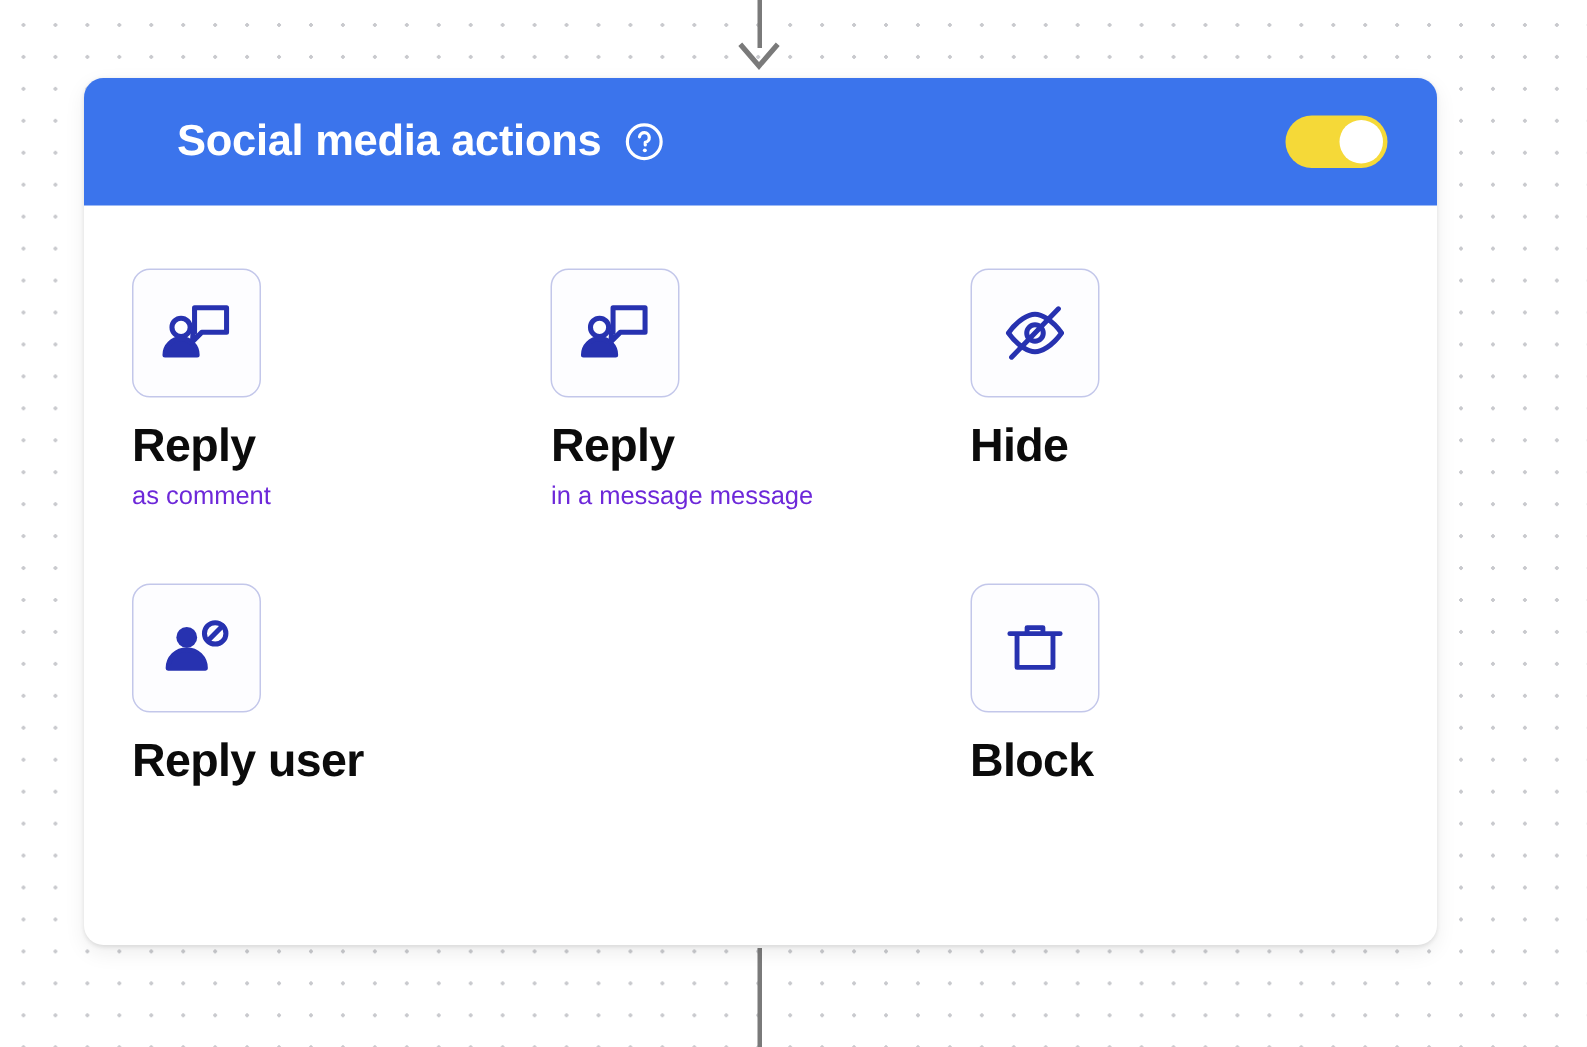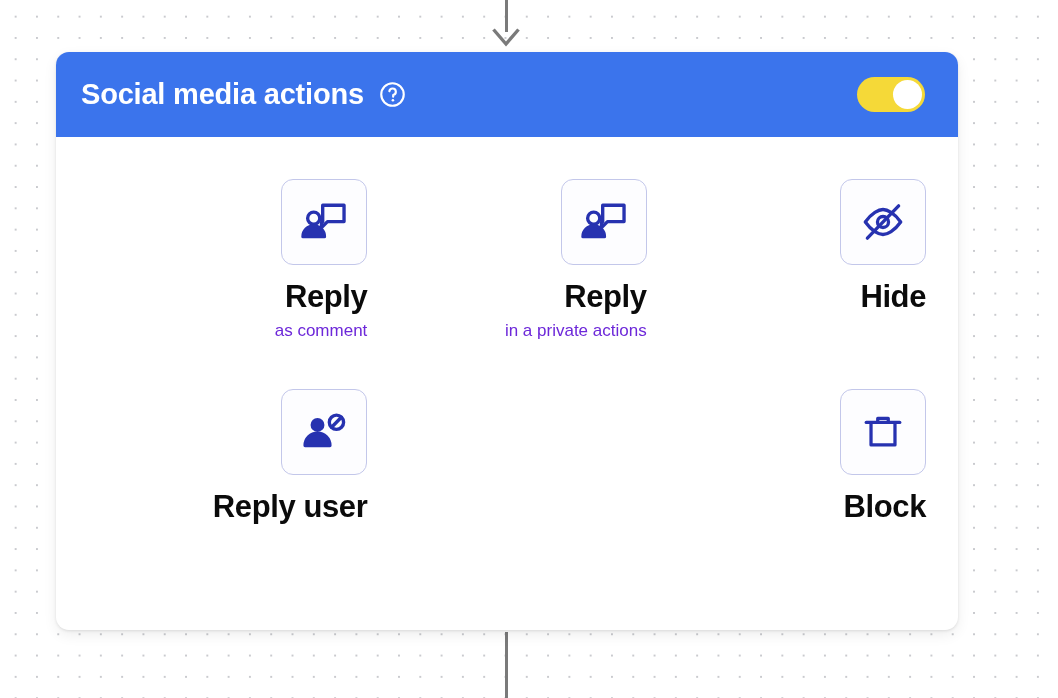--- a/index.html
+++ b/index.html
@@ -61,21 +61,21 @@
     z-index: 2;
     display: flex;
     flex-direction: column;
   }
 
   .card-header {
     height: 85px;
     background: #3b74ec;
     display: flex;
     align-items: center;
-    padding: 0 33px 0 25px;
+    padding: 0 33px 0 62px;
     flex: 0 0 85px;
   }
 
   .header-title {
     color: #ffffff;
     font-size: 29px;
     font-weight: bold;
     letter-spacing: -0.2px;
     white-space: nowrap;
   }
@@ -119,21 +119,21 @@
   .action-grid {
     display: grid;
     grid-template-columns: repeat(3, 1fr);
     grid-template-rows: repeat(2, auto);
     row-gap: 48px;
   }
 
   .action-item {
     display: flex;
     flex-direction: column;
-    align-items: flex-end;
+    align-items: flex-start;
     cursor: pointer;
   }
   .action-item.empty { cursor: default; }
 
   .icon-tile {
     width: 86px;
     height: 86px;
     border: 1.6px solid #c3c7ea;
     border-radius: 12px;
     background: #fdfdff;
@@ -214,21 +214,21 @@
         <div class="icon-tile">
           <span>
             <svg width="52" height="52" viewBox="0 0 48 48">
               <circle cx="14.5" cy="20.5" r="5.6" fill="none" stroke="#2732b0" stroke-width="3.1"></circle>
               <path d="M4.6 37.5 a9.9 9.9 0 0 1 19.8 0 Z" fill="#2732b0" stroke="#2732b0" stroke-width="3.1" stroke-linejoin="round"></path>
               <path d="M22.8 8.5 H42.5 V23.6 H27.2 L21.5 29.3 L21.9 23.6 H22.8 Z" fill="none" stroke="#2732b0" stroke-width="3.1" stroke-linejoin="round" stroke-linecap="round"></path>
             </svg>
           </span>
         </div>
         <div class="action-label">Reply</div>
-        <div class="action-sublabel">in a private actions</div>
+        <div class="action-sublabel">in a message message</div>
       </div>
 
       <div class="action-item">
         <div class="icon-tile">
           <span>
             <svg width="50" height="50" viewBox="0 0 48 48">
               <path d="M7 24 C13 15.5 20 12 24 12 C28 12 35 15.5 41 24 C35 32.5 28 36 24 36 C20 36 13 32.5 7 24 Z" fill="none" stroke="#2732b0" stroke-width="3.2" stroke-linejoin="round"></path>
               <circle cx="24" cy="24" r="5.3" fill="none" stroke="#2732b0" stroke-width="3.2"></circle>
               <line x1="9" y1="39.5" x2="39" y2="8.5" stroke="#2732b0" stroke-width="3.2" stroke-linecap="round"></line>
             </svg>

